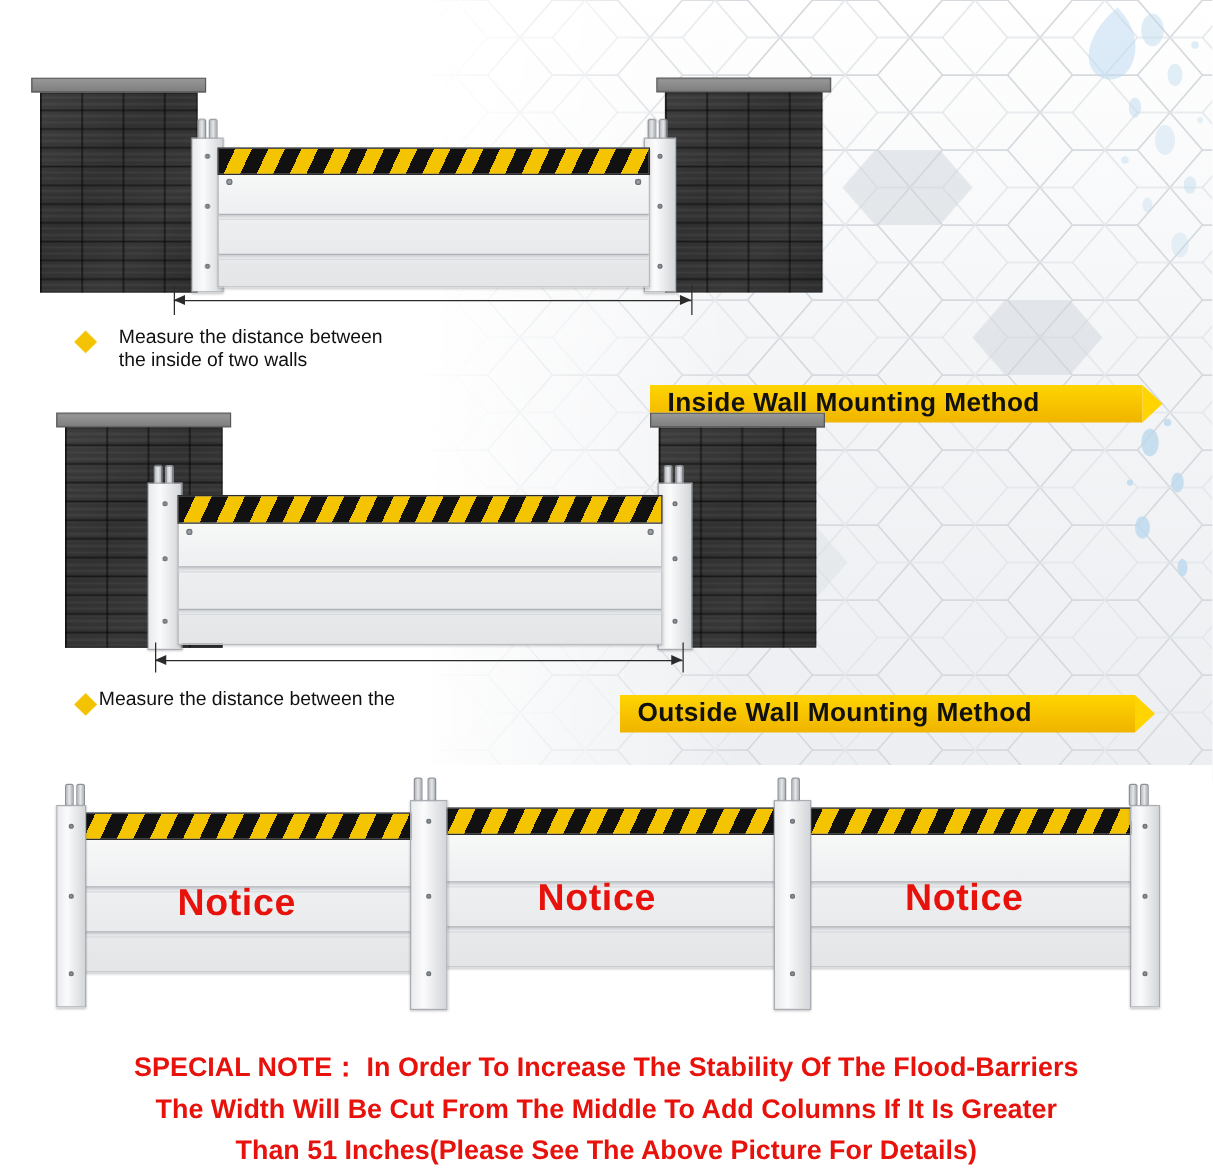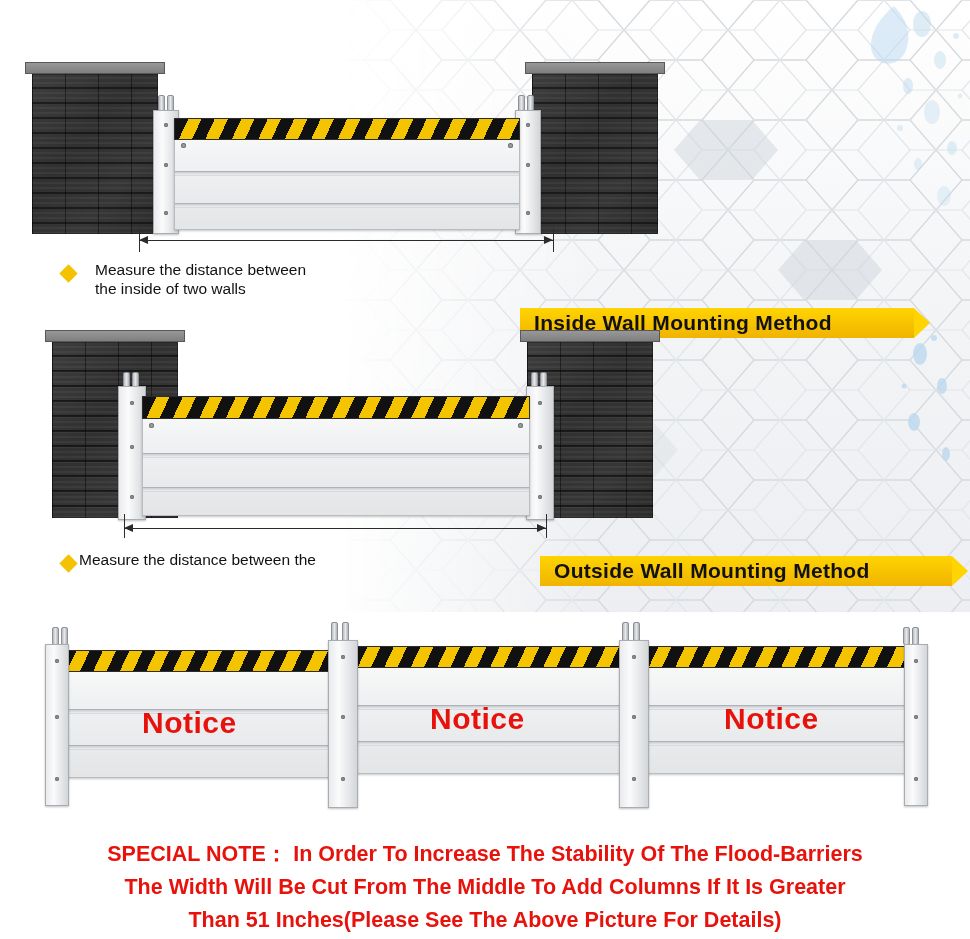--- a/index.html
+++ b/index.html
@@ -301,21 +301,21 @@
   <div class="dimtick" style="left:546px;top:514px;height:24px;"></div>
   <div class="dimline" style="left:124px;top:528px;width:422px;"></div>
   <div class="arrowL" style="left:124px;top:524px;"></div>
   <div class="arrowR" style="left:537px;top:524px;"></div>
 
   <div class="diamond" style="left:62px;top:557px;"></div>
   <div class="capt" style="left:79px;top:550px;width:360px;">
     <div>Measure the distance between the</div>
   </div>
 
-  <div class="banner" style="left:540px;top:556px;width:412px;text-align:center;">
+  <div class="banner" style="left:496px;top:556px;width:412px;text-align:center;">
     <div class="bar"></div>
     <div class="tail" style="border-left:16px solid #ffd400;right:-16px;"></div>
     <div class="bartext" style="margin-left:14px;">Outside Wall Mounting Method</div>
   </div>
 
   <div class="bottomwrap">
 
     <div class="screwtop" style="left:52px;top:15px;"></div>
     <div class="screwtop" style="left:61px;top:15px;"></div>
 

